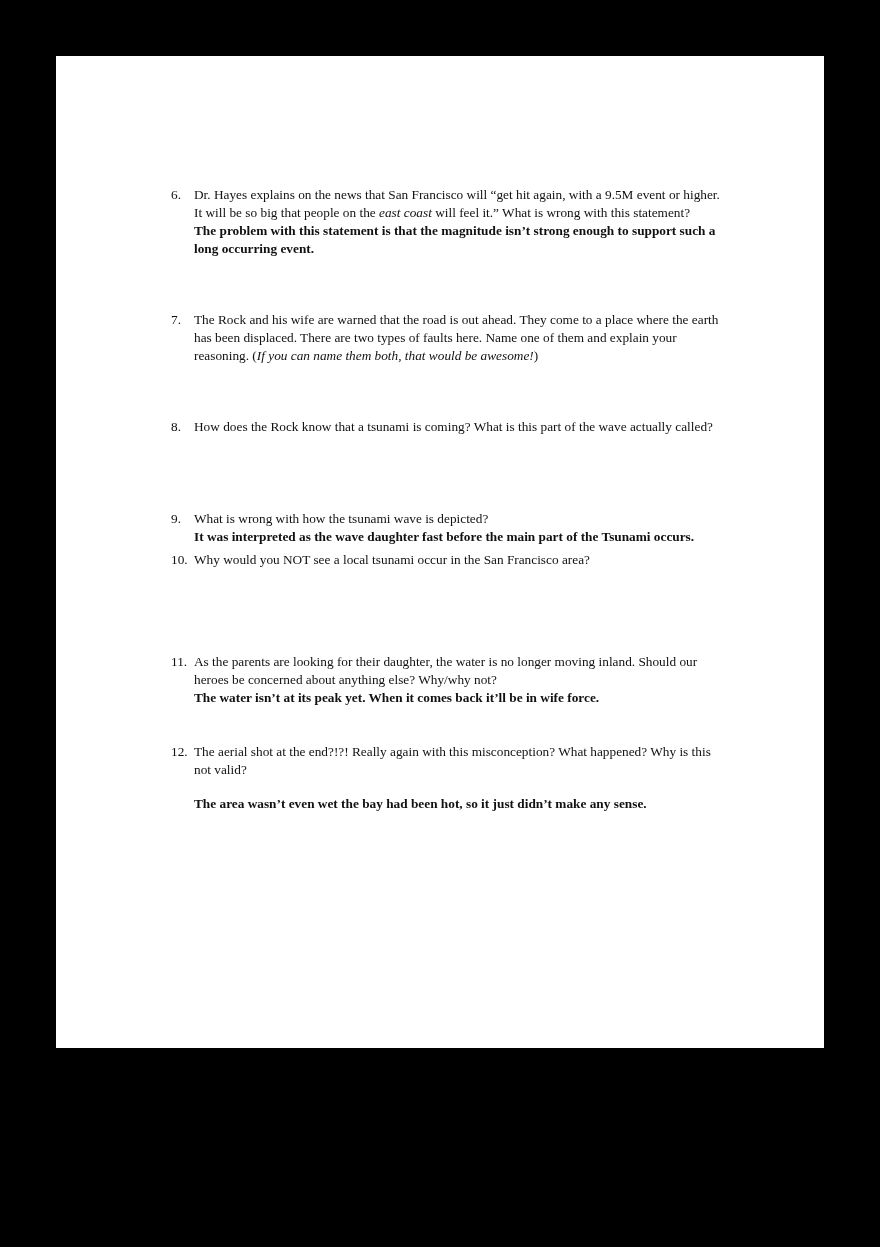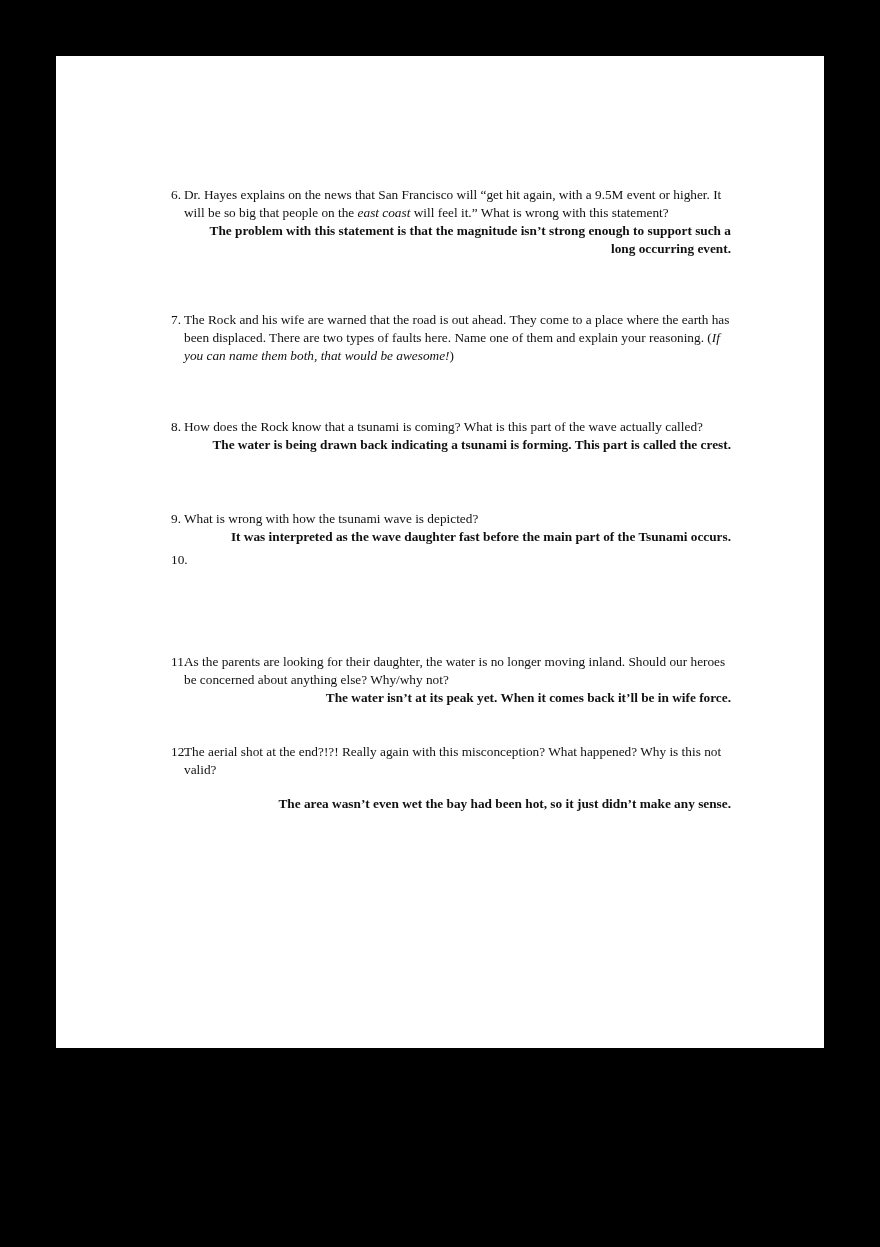--- a/index.html
+++ b/index.html
@@ -22,22 +22,22 @@
       width: 560px;
       font-size: 13.3px;
       line-height: 18px;
       color: #111111;
     }
     .q .num {
       position: absolute;
       left: 0; top: 0;
       width: 22px;
     }
-    .q .body { margin-left: 13px; }
-    .q .answer { font-weight: bold; text-align: right; }
+    .q .body { margin-left: 23px; }
+    .q .answer { font-weight: bold; }
     .q .gap { height: 16px; }
     em { font-style: italic; }
   </style>
 </head>
 <body>
 
 <div class="page">
 
   <div class="q" style="top:130px;">
     <span class="num">6.</span>
@@ -51,35 +51,35 @@
     <span class="num">7.</span>
     <div class="body">
       <div><span>The Rock and his wife are warned that the road is out ahead. They come to a place where the earth has been displaced. There are two types of faults here. Name one of them and explain your reasoning. (</span><em>If you can name them both, that would be awesome!</em><span>)</span></div>
     </div>
   </div>
 
   <div class="q" style="top:362px;">
     <span class="num">8.</span>
     <div class="body">
       <div>How does the Rock know that a tsunami is coming? What is this part of the wave actually called?</div>
-      <div class="answer">The water is being drawn back indicating a tsunami is forming. This part is called the crest.</div>
     </div>
   </div>
 
   <div class="q" style="top:454px;">
     <span class="num">9.</span>
     <div class="body">
       <div>What is wrong with how the tsunami wave is depicted?</div>
       <div class="answer">It was interpreted as the wave daughter fast before the main part of the Tsunami occurs.</div>
     </div>
   </div>
 
   <div class="q" style="top:495px;">
     <span class="num">10.</span>
     <div class="body">
+      <div>Why would you NOT see a local tsunami occur in the San Francisco area?</div>
     </div>
   </div>
 
   <div class="q" style="top:597px;">
     <span class="num">11.</span>
     <div class="body">
       <div>As the parents are looking for their daughter, the water is no longer moving inland. Should our heroes be concerned about anything else? Why/why not?</div>
       <div class="answer">The water isn’t at its peak yet. When it comes back it’ll be in wife force.</div>
     </div>
   </div>

